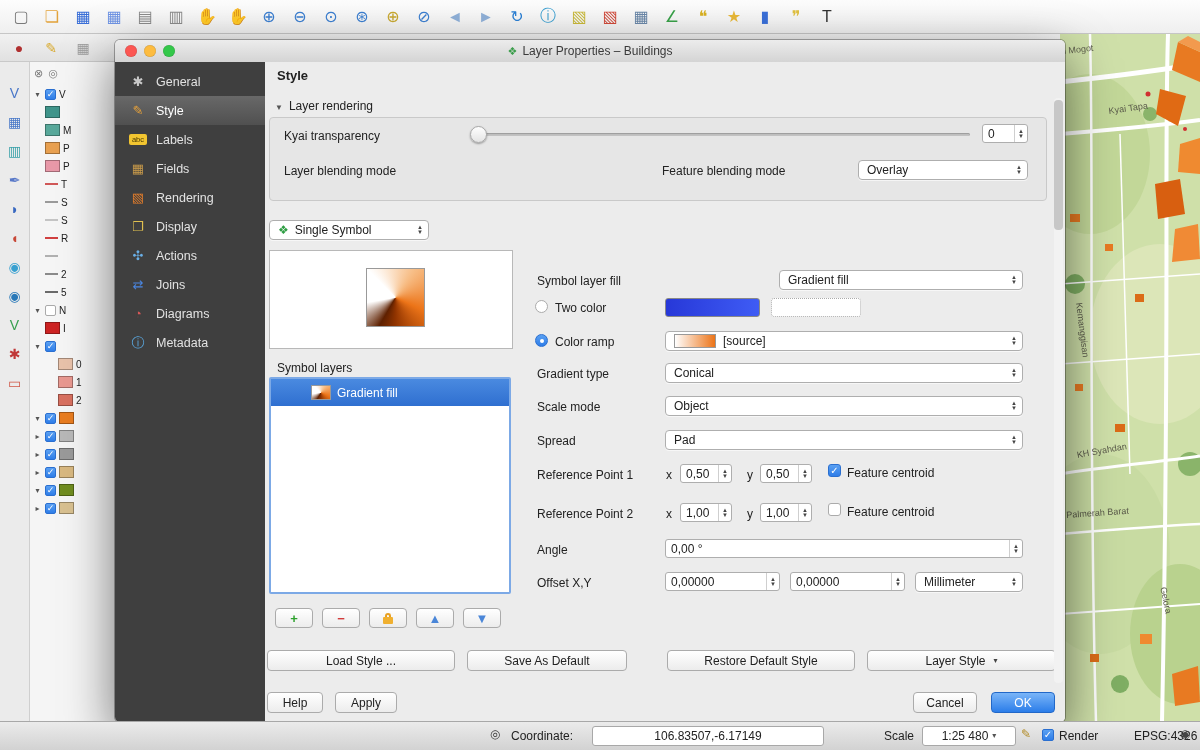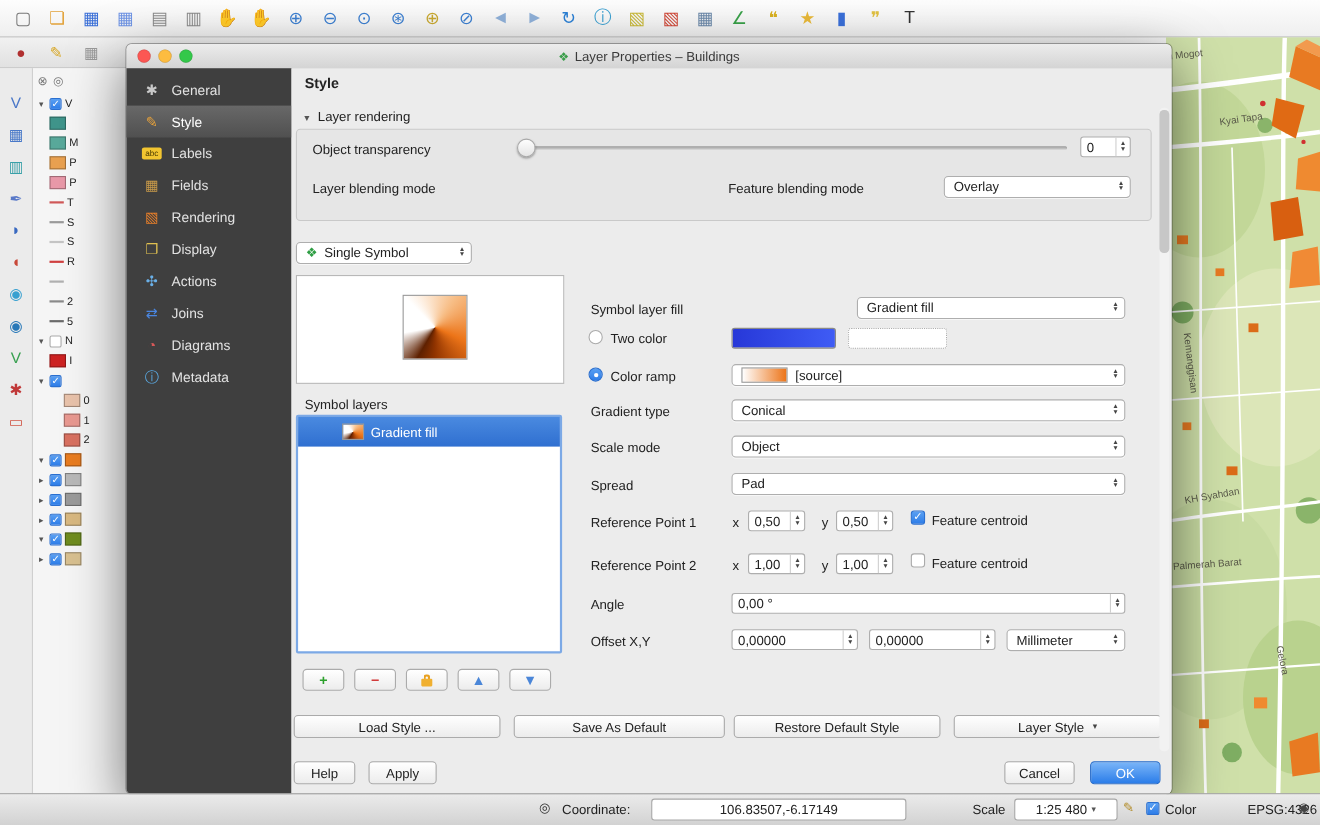--- a/index.html
+++ b/index.html
@@ -366,21 +366,21 @@
     <span class="abs" style="left:490px;top:5px;color:#333">◎</span>
     <span class="abs" style="left:511px;top:7px">Coordinate:</span>
     <div class="abs sb-box" style="left:592px;top:4px;width:230px">106.83507,-6.17149</div>
     <span class="abs" style="left:884px;top:7px">Scale</span>
     <div class="abs sb-box" style="left:922px;top:4px;width:92px;display:flex;align-items:center;justify-content:center">
       <span>1:25 480</span>
         <span class="dd-caret">▾</span>
     </div>
     <span class="abs" style="left:1021px;top:5px;color:#b08820">✎</span>
     <span class="abs sb-check" style="left:1042px;top:7px"></span>
-    <span class="abs" style="left:1059px;top:7px">Color</span>
+    <span class="abs" style="left:1059px;top:7px">Render</span>
     <span class="abs" style="left:1134px;top:7px">EPSG:4326</span>
     <span class="abs" style="left:1180px;top:5px;color:#444">◉</span>
   </div>
 
   <div class="dialog">
     <div class="titlebar">
       <div class="lights">
         <span class="light" style="background:#fc5753"></span>
         <span class="light" style="background:#fdbc40"></span>
         <span class="light" style="background:#34c84a"></span>
@@ -431,21 +431,21 @@
           <span class="side-label">Metadata</span>
         </div>
       </div>
 
     <div class="content">
       <div class="abs panel-title" style="left:12px;top:6px">Style</div>
 
       <div class="abs disclosure" style="left:10px;top:37px"><span>Layer rendering</span></div>
 
       <div class="abs groupbox" style="left:4px;top:55px;width:776px;height:82px">
-        <span class="abs" style="left:14px;top:11px">Object transparency</span>
+        <span class="abs" style="left:14px;top:11px">Kyai transparency</span>
         <div class="abs slider-track" style="left:205px;top:15px;width:495px"></div>
         <div class="abs slider-handle" style="left:200px;top:8px"></div>
         <div class="abs spin" style="left:712px;top:6px;width:46px">
           <span class="spin-val">0</span>
             <span class="steppers"></span>
         </div>
         <span class="abs" style="left:14px;top:46px">Layer blending mode</span>
         <span class="abs" style="left:392px;top:46px">Feature blending mode</span>
         <div class="abs dd" style="left:588px;top:42px;width:170px">
           <span class="dd-val">Overlay</span>
@@ -570,21 +570,21 @@
         <span class="spin-val">0,00000</span>
           <span class="steppers"></span>
       </div>
       <div class="abs dd" style="left:650px;top:510px;width:108px">
         <span class="dd-val">Millimeter</span>
           <span class="dd-arrows"></span>
       </div>
 
 
       <button class="abs btn" style="left:2px;top:588px;width:188px">Load Style ...</button>
-      <button class="abs btn" style="left:202px;top:588px;width:192px">Save As Default</button>
+      <button class="abs btn" style="left:202px;top:588px;width:160px">Save As Default</button>
       <button class="abs btn" style="left:402px;top:588px;width:188px">Restore Default Style</button>
       <button class="abs btn" style="left:602px;top:588px;width:189px">
         <span>Layer Style</span>
           <span class="btn-caret">▾</span>
       </button>
 
       <button class="abs btn" style="left:2px;top:630px;width:56px">Help</button>
       <button class="abs btn" style="left:70px;top:630px;width:62px">Apply</button>
       <button class="abs btn" style="left:648px;top:630px;width:64px">Cancel</button>
       <button class="abs btn default" style="left:726px;top:630px;width:64px">OK</button>

